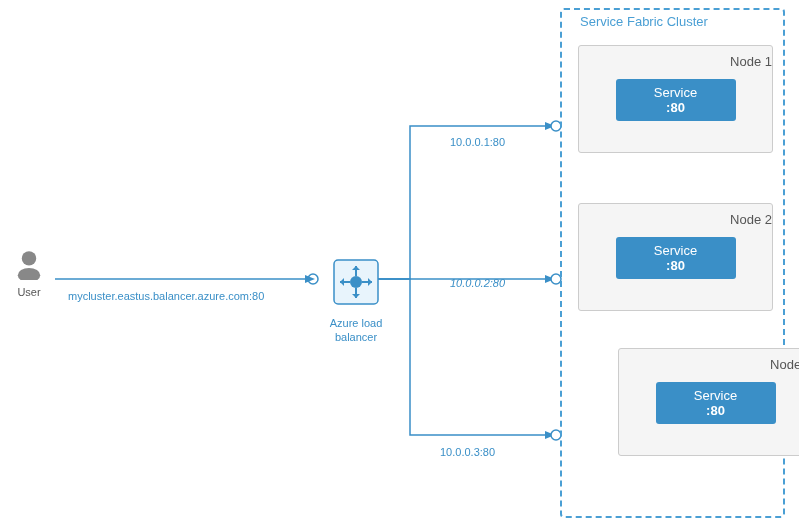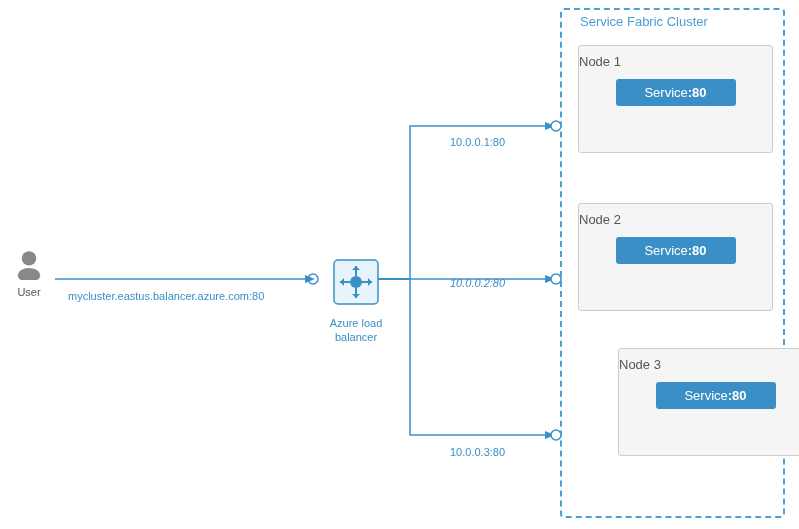--- a/index.html
+++ b/index.html
@@ -49,36 +49,37 @@
       background: #f5f5f5;
       border: 1px solid #ccc;
       border-radius: 3px;
     }
     .node-box-1 { top: 45px; }
     .node-box-2 { top: 203px; }
     .node-box-3 { top: 348px; margin-left: 40px; }
     .node-label {
       font-size: 13px;
       color: #555;
-      text-align: left;
+      text-align: right;
       padding-top: 8px;
       font-weight: 500;
     }
     
     .service-btn {
       display: flex;
       align-items: center;
       background: #3a8fc7;
       color: #fff;
       border-radius: 3px;
       padding: 6px 10px;
       margin: 10px auto 0;
       width: 120px;
       font-size: 13px;
       justify-content: center;
+      flex-direction: column;
     }
     .service-btn .port {
       font-weight: 700;
     }
     
     .user-figure {
       position: absolute;
       top: 248px;
       left: 8px;
       text-align: center;
@@ -214,15 +215,15 @@
       <polygon points="38,22 42,26 38,30" fill="#3a8fc7"></polygon>
     </svg>
     <div class="lb-label">
       <span style="white-space:pre-line;">Azure load
 balancer</span>
     </div>
   </div>
 
   <div class="ip-label" style="top:108px; left:450px;">10.0.0.1:80</div>
   <div class="ip-label" style="top:249px; left:450px;font-style:italic;">10.0.0.2:80</div>
-  <div class="ip-label" style="top:418px; left:450px;">10.0.0.3:80</div>
+  <div class="ip-label" style="top:418px; left:440px;">10.0.0.3:80</div>
 
 </div>
 
 </body></html>

